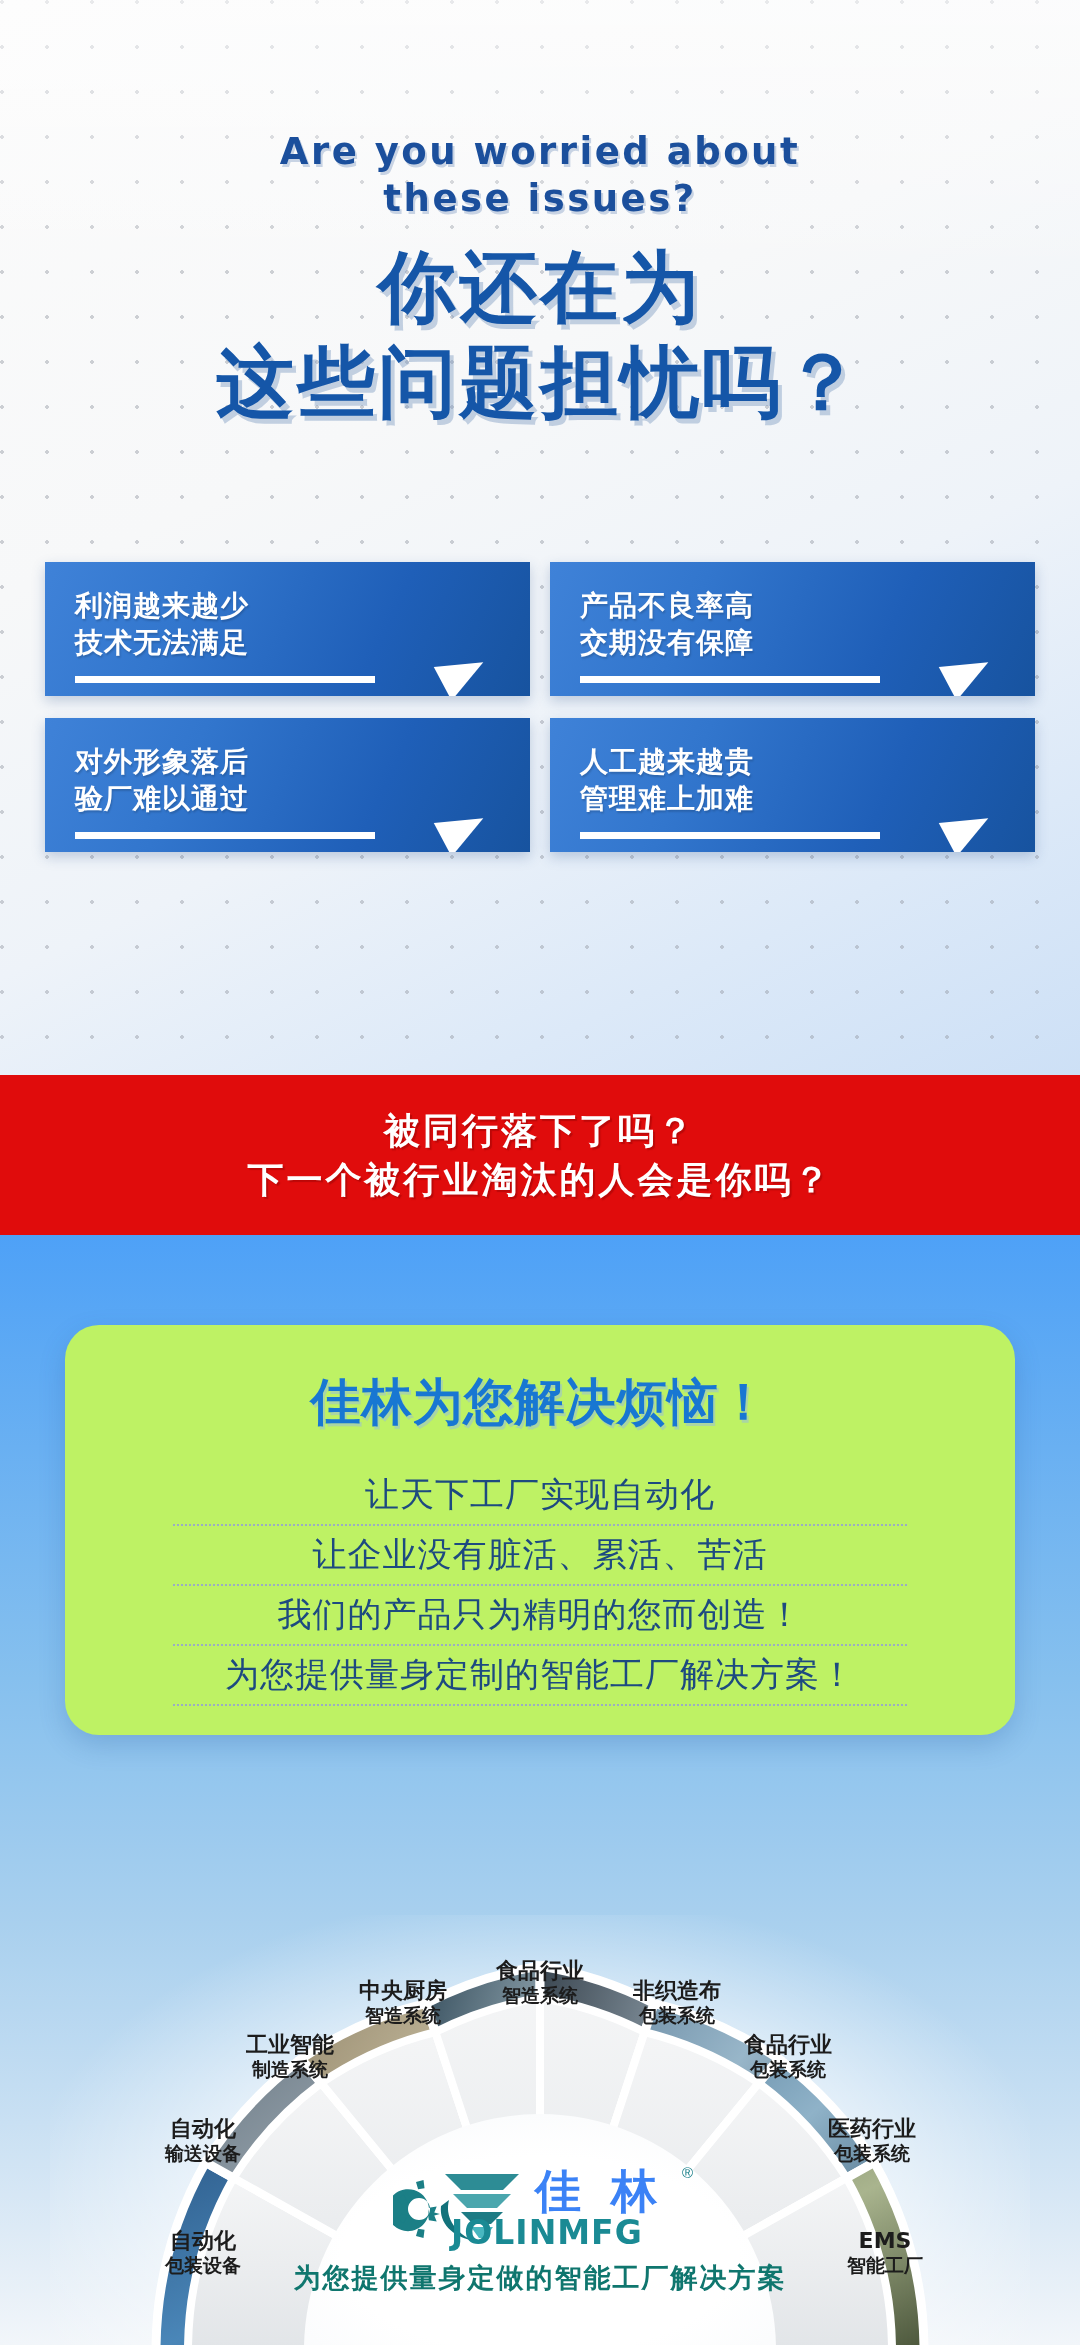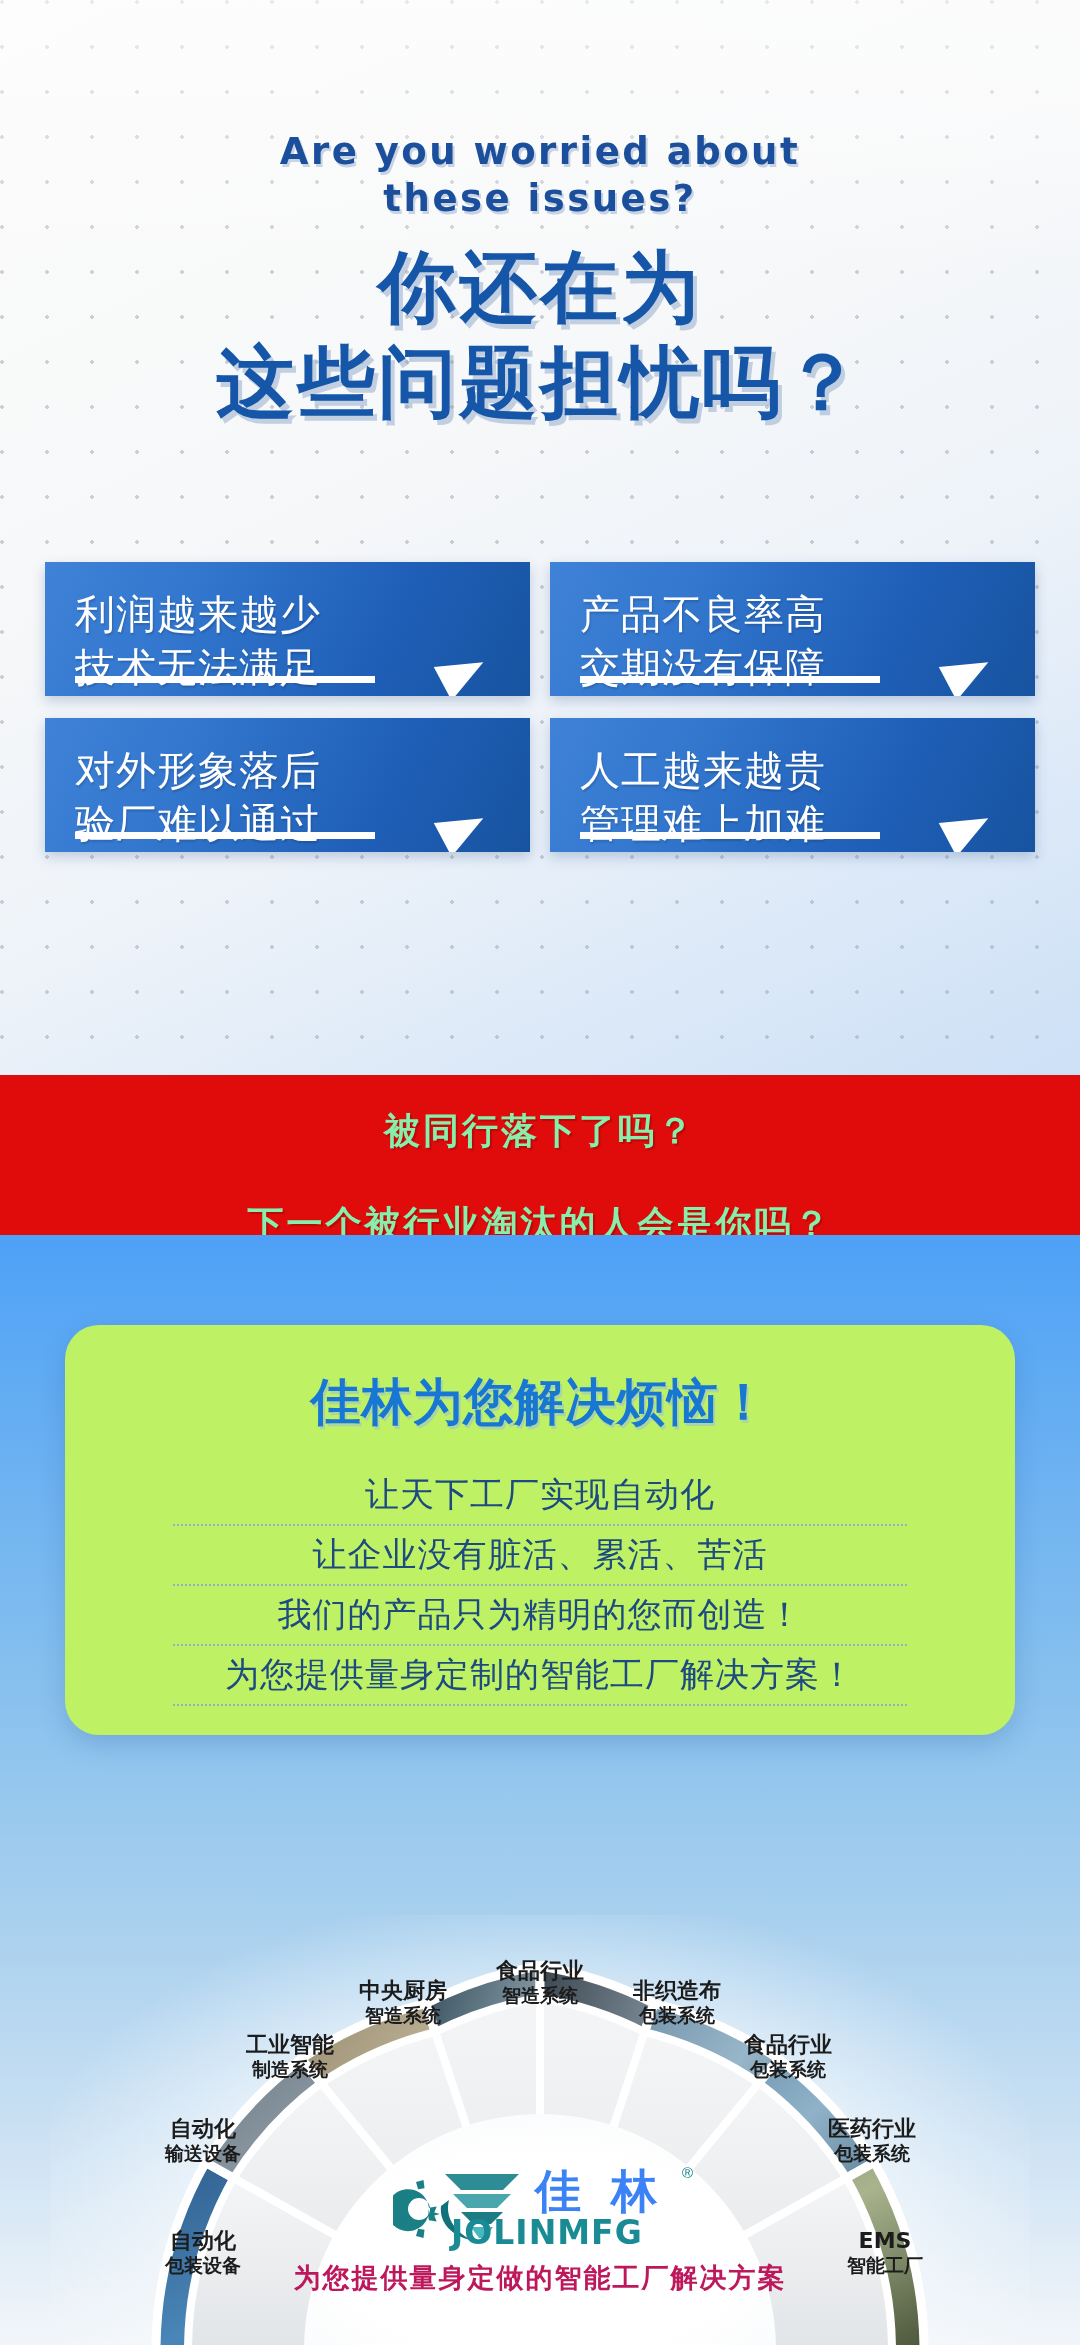--- a/index.html
+++ b/index.html
@@ -47,21 +47,21 @@
     gap:22px 20px;
   }
   .pbox {
     position:relative; overflow:hidden;
     background:linear-gradient(115deg,#3f82d8 0%,#3276cd 30%,#1f5fb8 68%,#17539f 100%);
     box-shadow:0 5px 12px rgba(40,80,140,.25);
     padding:26px 30px 0 30px;
   }
   .pbox .txt {
     color:#ffffff; font-family:"DejaVu Sans",sans-serif;
-    font-size:40px; font-weight:normal; line-height:1.32; letter-spacing:1px;
+    font-size:28px; font-weight:bold; line-height:1.32; letter-spacing:1px;
     text-shadow:1px 2px 2px rgba(0,0,0,.17);
     position:relative; z-index:2;
   }
   .pbox .txt span { display:block; }
   .pbox .underline {
     position:absolute; left:30px; bottom:13px; width:300px; height:7px;
     background:#ffffff; z-index:2;
   }
   .pbox .arrowhead {
     position:absolute; right:44px; bottom:4px; z-index:3;
@@ -72,24 +72,23 @@
     transform:rotate(-28deg);
   }
 
   
   .redband {
     position:absolute; left:0; top:1075px; width:1080px; height:160px;
     background:#e00c0c;
     display:flex; flex-direction:column; align-items:center; justify-content:center;
   }
   .redband .r1, .redband .r2 {
-    color:#86efac; font-family:"DejaVu Serif","Liberation Serif",serif;
+    color:#ffffff; font-family:"DejaVu Serif","Liberation Serif",serif;
     font-weight:bold; letter-spacing:3px;
     text-shadow:2px 2px 1px rgba(120,0,0,.35);
-    margin-top:44px;
   }
   .redband .r1 { font-size:36px; line-height:1.35; }
   .redband .r2 { font-size:36px; line-height:1.35; }
 
   
   .bluesec {
     position:absolute; left:0; top:1235px; width:1080px; height:1110px;
     background:linear-gradient(180deg,#4ea1f7 0%,#62acf3 14%,#86c0ee 40%,#a9d0ee 62%,#c9e0f3 80%,#e4eef7 93%,#f2f6fa 100%);
   }
   .glow {
@@ -145,21 +144,21 @@
     font-size:46px; color:#3b82f6; letter-spacing:30px; line-height:1;
   }
   .logo-reg { position:absolute; right:-6px; top:-4px; font-size:15px; color:#127c86; }
   .logo-en {
     font-family:"DejaVu Sans",sans-serif; font-weight:bold;
     font-size:33px; color:#1a8a94; letter-spacing:1px; line-height:1;
     margin-top:2px; margin-left:-84px;
   }
   .logo-tag-cn {
     margin-top:11px; font-family:"DejaVu Sans",sans-serif; font-weight:bold;
-    font-size:27px; color:#be185d; letter-spacing:2px;
+    font-size:27px; color:#0f766e; letter-spacing:2px;
   }
   .logo-tag-en {
     margin-top:5px; font-family:"DejaVu Sans",sans-serif;
     font-size:17px; color:#9a9a9a; letter-spacing:2.4px;
   }
 </style>
 </head>
 <body>
 
 <div class="page">

